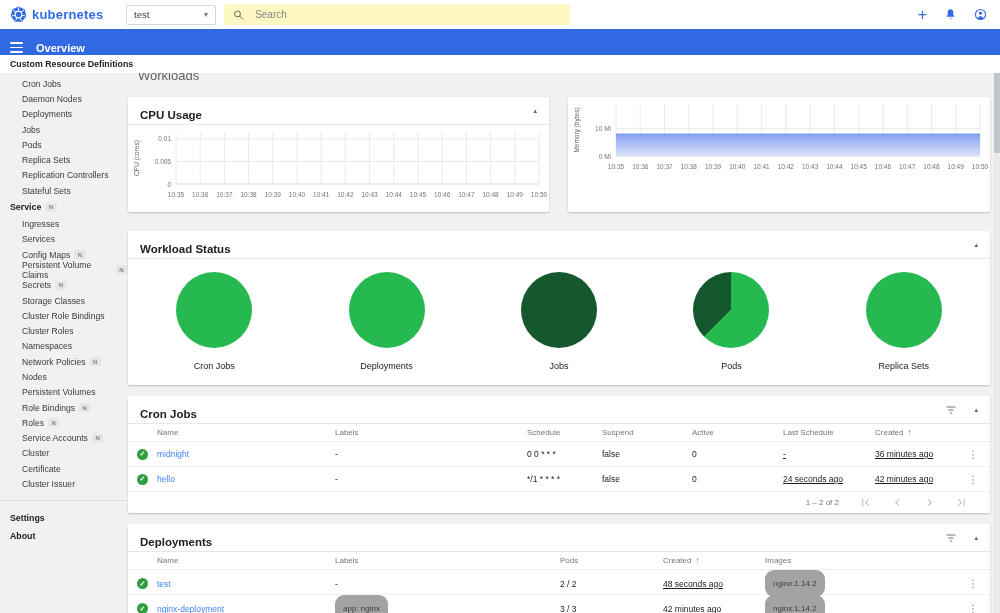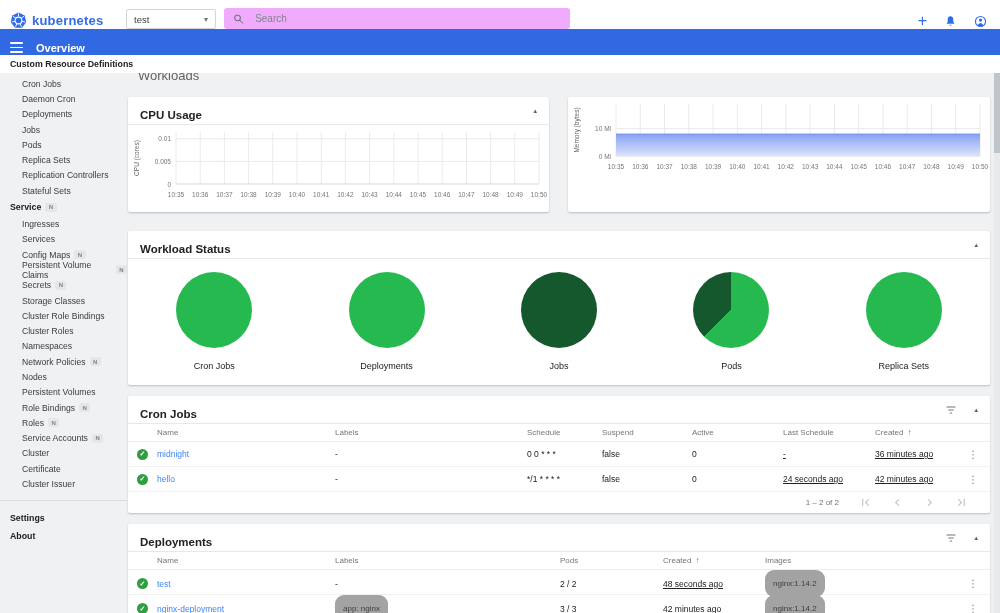--- a/index.html
+++ b/index.html
@@ -1,23 +1,23 @@
 <!DOCTYPE html>
 <html><head>
 <meta charset="utf-8">
 <style>
   html,body{margin:0;padding:0;}
   body{width:1000px;height:613px;overflow:hidden;background:#eff1f2;font-family:"Liberation Sans",sans-serif;position:relative;}
   
-  .header{position:absolute;top:0;left:0;width:1000px;height:29px;background:#fff;display:flex;align-items:flex-end;z-index:10;}
+  .header{position:absolute;top:0;left:0;width:1000px;height:29px;background:#fff;display:flex;align-items:center;z-index:10;}
   .logo{display:flex;align-items:center;gap:5px;padding-left:10px;width:110px;}
   .logo-text{color:#326ce5;font-weight:bold;font-size:13px;letter-spacing:.2px;}
   .ns-select{width:74px;height:18px;border:1px solid #d5d5d5;border-radius:2px;display:flex;align-items:center;justify-content:space-between;padding:0 7px;font-size:9.5px;color:#3c4043;margin-left:6px;background:#fff;}
   .dd-caret{color:#757575;font-size:8px;}
-  .search{margin-left:8px;width:328px;height:21px;background:#f0abfc;border-radius:3px;display:flex;align-items:center;padding:0 9px;gap:9px;}
+  .search{margin-left:8px;width:328px;height:21px;background:#fef9c3;border-radius:3px;display:flex;align-items:center;padding:0 9px;gap:9px;}
   .search input{border:0;outline:0;background:transparent;font-size:10px;color:#3c4043;width:100%;font-family:inherit;}
   .search input::placeholder{color:#80868b;}
   .header-right{margin-left:auto;display:flex;align-items:center;gap:17px;padding-right:13px;}
   .hplus{color:#326ce5;font-size:16px;line-height:1;font-weight:normal;}
   
   .navbar{position:absolute;top:29px;left:0;width:1000px;height:37px;background:#3069e2;display:flex;align-items:center;gap:13px;padding-left:10px;box-sizing:border-box;z-index:9;}
   .hamburger{display:flex;flex-direction:column;gap:2.5px;width:13px;}
   .hamburger i{height:1.8px;background:#fff;border-radius:1px;}
   .nav-title{color:#fff;font-size:11px;font-weight:bold;}
   
@@ -125,21 +125,21 @@
 
 <nav class="sidebar" id="sidebar">
     <div class="side-item top">
       <span>Workloads</span>
       <span class="nbadge">N</span>
     </div>
     <div class="side-item sub">
       <span>Cron Jobs</span>
     </div>
     <div class="side-item sub">
-      <span>Daemon Cron</span>
+      <span>Daemon Nodes</span>
     </div>
     <div class="side-item sub">
       <span>Deployments</span>
     </div>
     <div class="side-item sub">
       <span>Jobs</span>
     </div>
     <div class="side-item sub">
       <span>Pods</span>
     </div>

